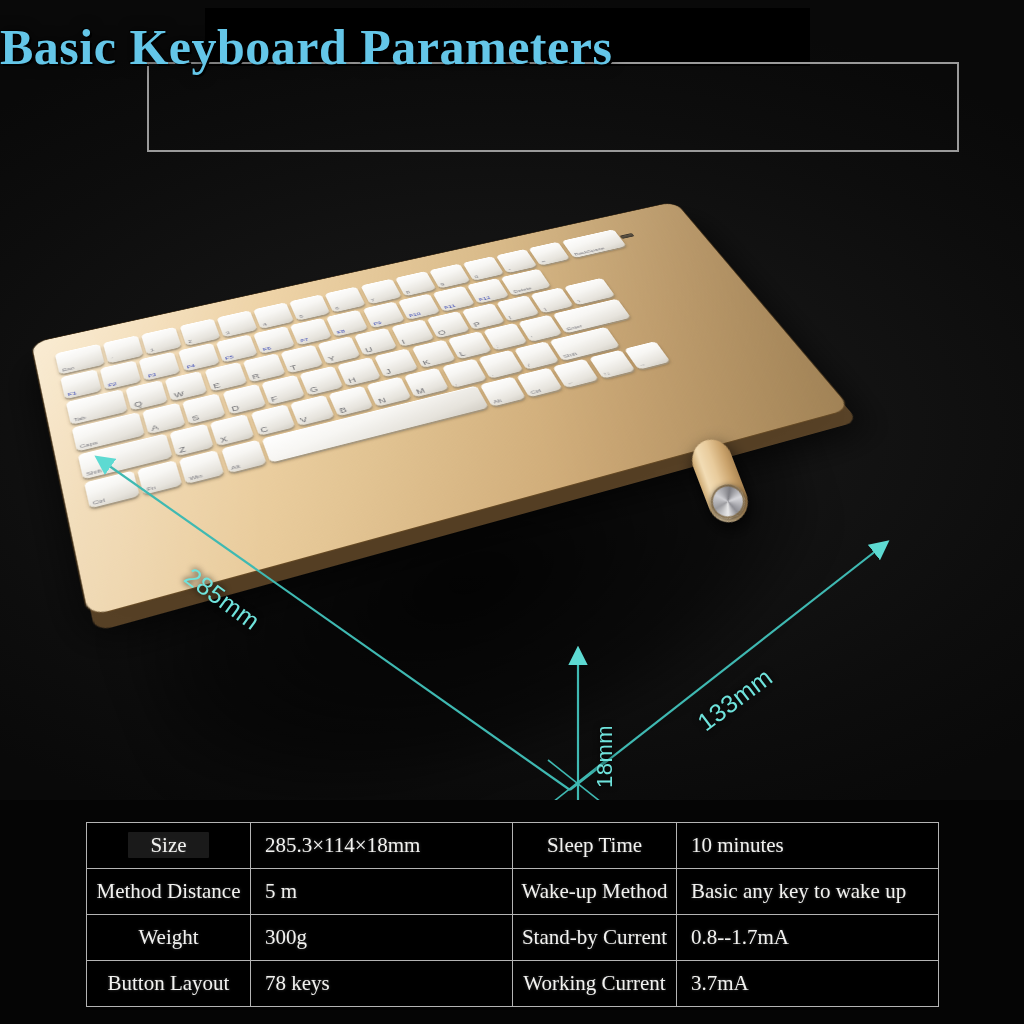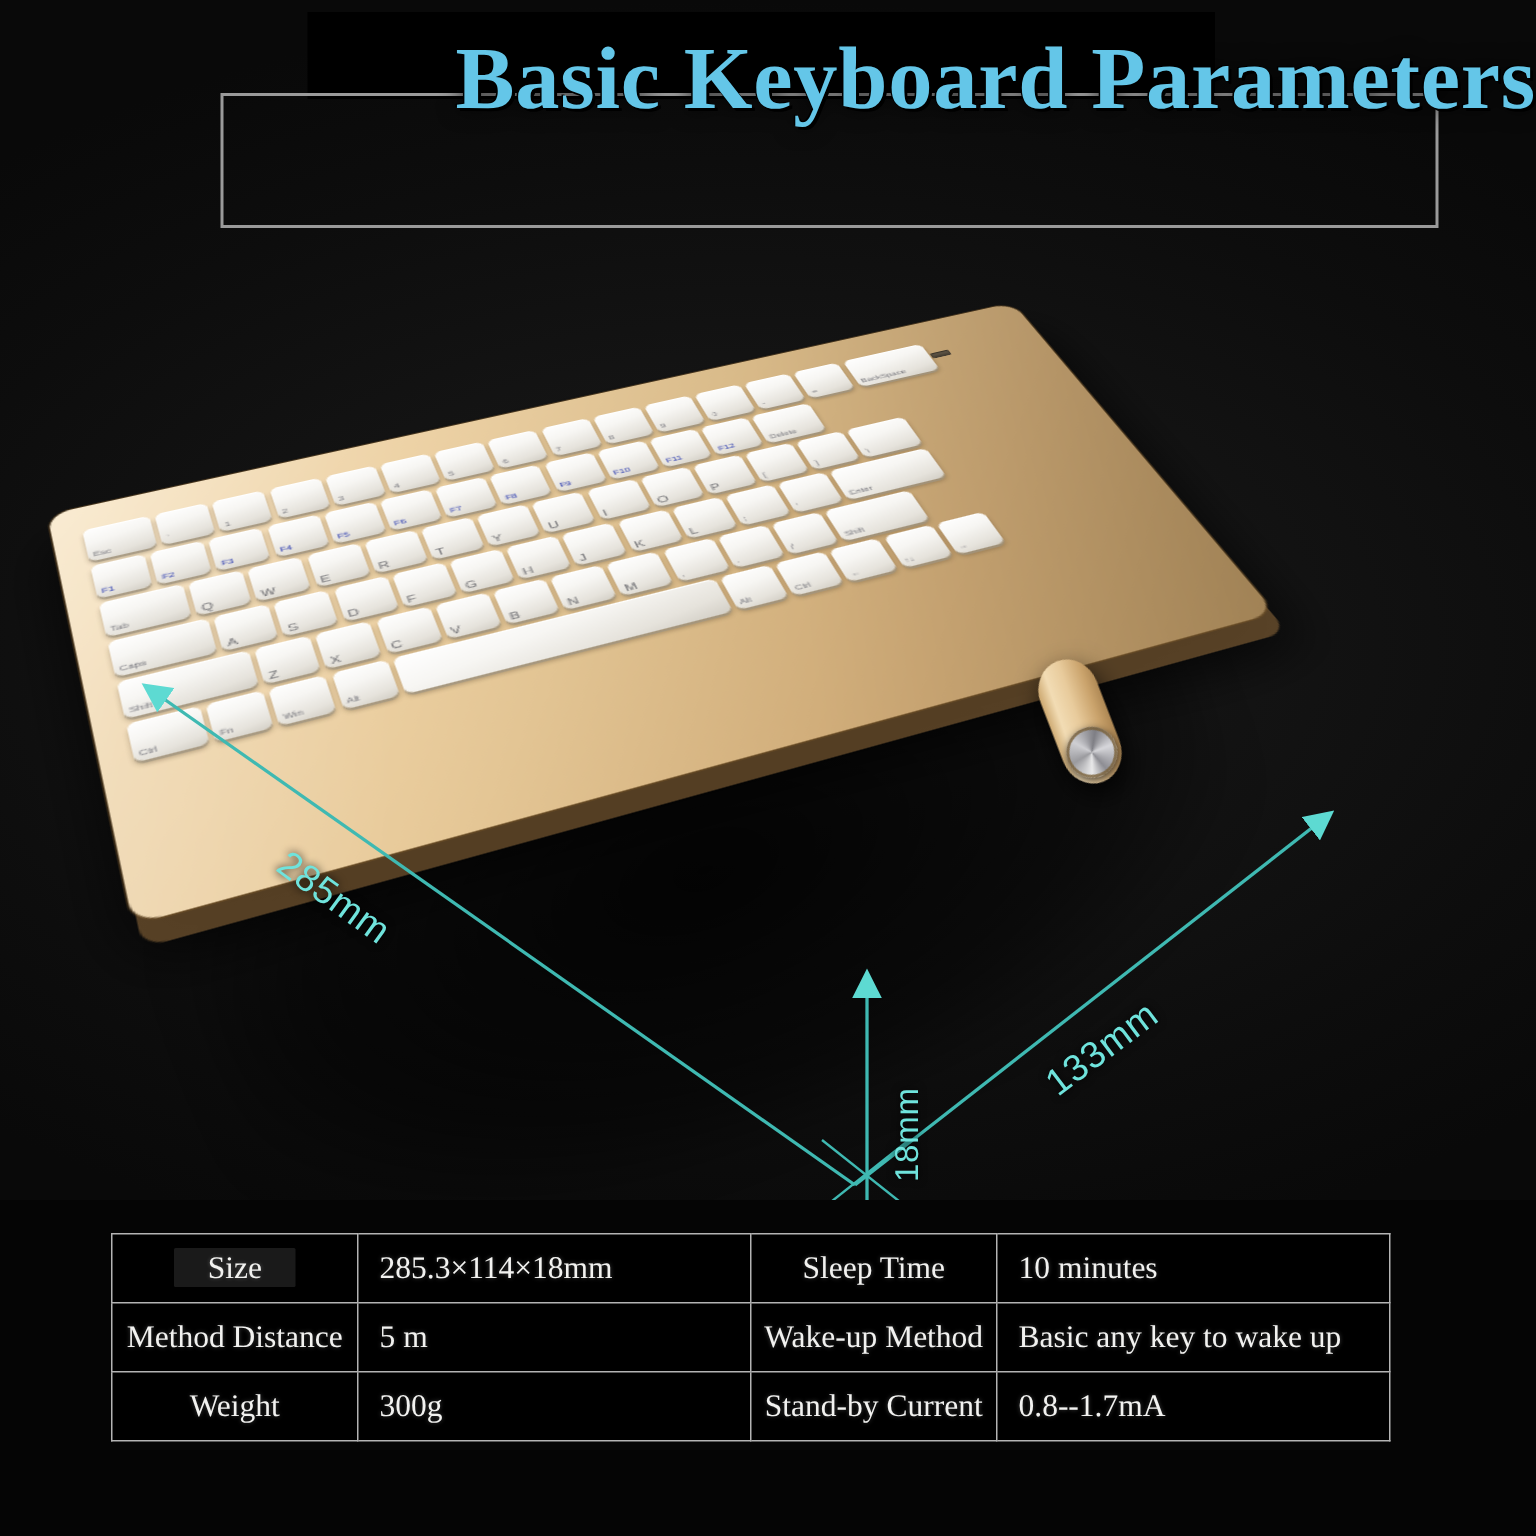--- a/index.html
+++ b/index.html
@@ -20,23 +20,23 @@
   #title-backplate {
     position:absolute; left:205px; top:8px; width:605px; height:58px;
     background:#000; 
   }
   #title-box {
     position:absolute; left:147px; top:62px; width:812px; height:90px;
     border:2px solid #9a9a9a;
   }
   #page-title {
     position:absolute; left:0; top:18px; width:1024px;
-    text-align:right;
+    text-align:left;
     font-family:"Liberation Serif", serif;
-    font-size:59px;
+    font-size:50px;
     font-weight:700;
     letter-spacing:0.5px;
     color:#64c6e8;
     text-shadow:2px 2px 0 #000, -1px -1px 0 #000, 0 0 14px rgba(0,0,0,0.9);
     z-index:6;
     white-space:nowrap;
   }
 
   
   #kb-scene {
@@ -145,21 +145,21 @@
   #lbl-285 { left:196px; top:562px; transform:rotate(36deg); transform-origin:0 0; }
   #lbl-133 { left:692px; top:714px; transform:rotate(-37deg); transform-origin:0 0; }
   #lbl-18  { left:592px; top:788px; transform:rotate(-90deg); transform-origin:0 0; font-size:22px; }
 
   
   #spec-zone {
     position:absolute; left:0; top:800px; width:1024px; height:224px;
     background:#050505;
   }
   #spec-table {
-    position:absolute; left:74px; top:22px;
+    position:absolute; left:86px; top:22px;
     width:852px;
     border-collapse:collapse;
     table-layout:fixed;
     background:#000;
   }
   #spec-table td {
     border:1px solid #b4b4b4;
     height:46px;
     color:#f2f2f0;
     font-family:"Liberation Serif", serif;
@@ -482,15 +482,21 @@
           <td class="val c1">5 m</td>
           <td class="lab c2 sm">Wake-up Method</td>
           <td class="val c3">Basic any key to wake up</td>
         </tr>
         <tr>
           <td class="lab c0">Weight</td>
           <td class="val c1">300g</td>
           <td class="lab c2 sm">Stand-by Current</td>
           <td class="val c3">0.8--1.7mA</td>
         </tr>
+        <tr>
+          <td class="lab c0 sm">Button Layout</td>
+          <td class="val c1">78 keys</td>
+          <td class="lab c2 sm">Working Current</td>
+          <td class="val c3">3.7mA</td>
+        </tr>
       </tbody>
   </table>
 </div>
 
 </body></html>

